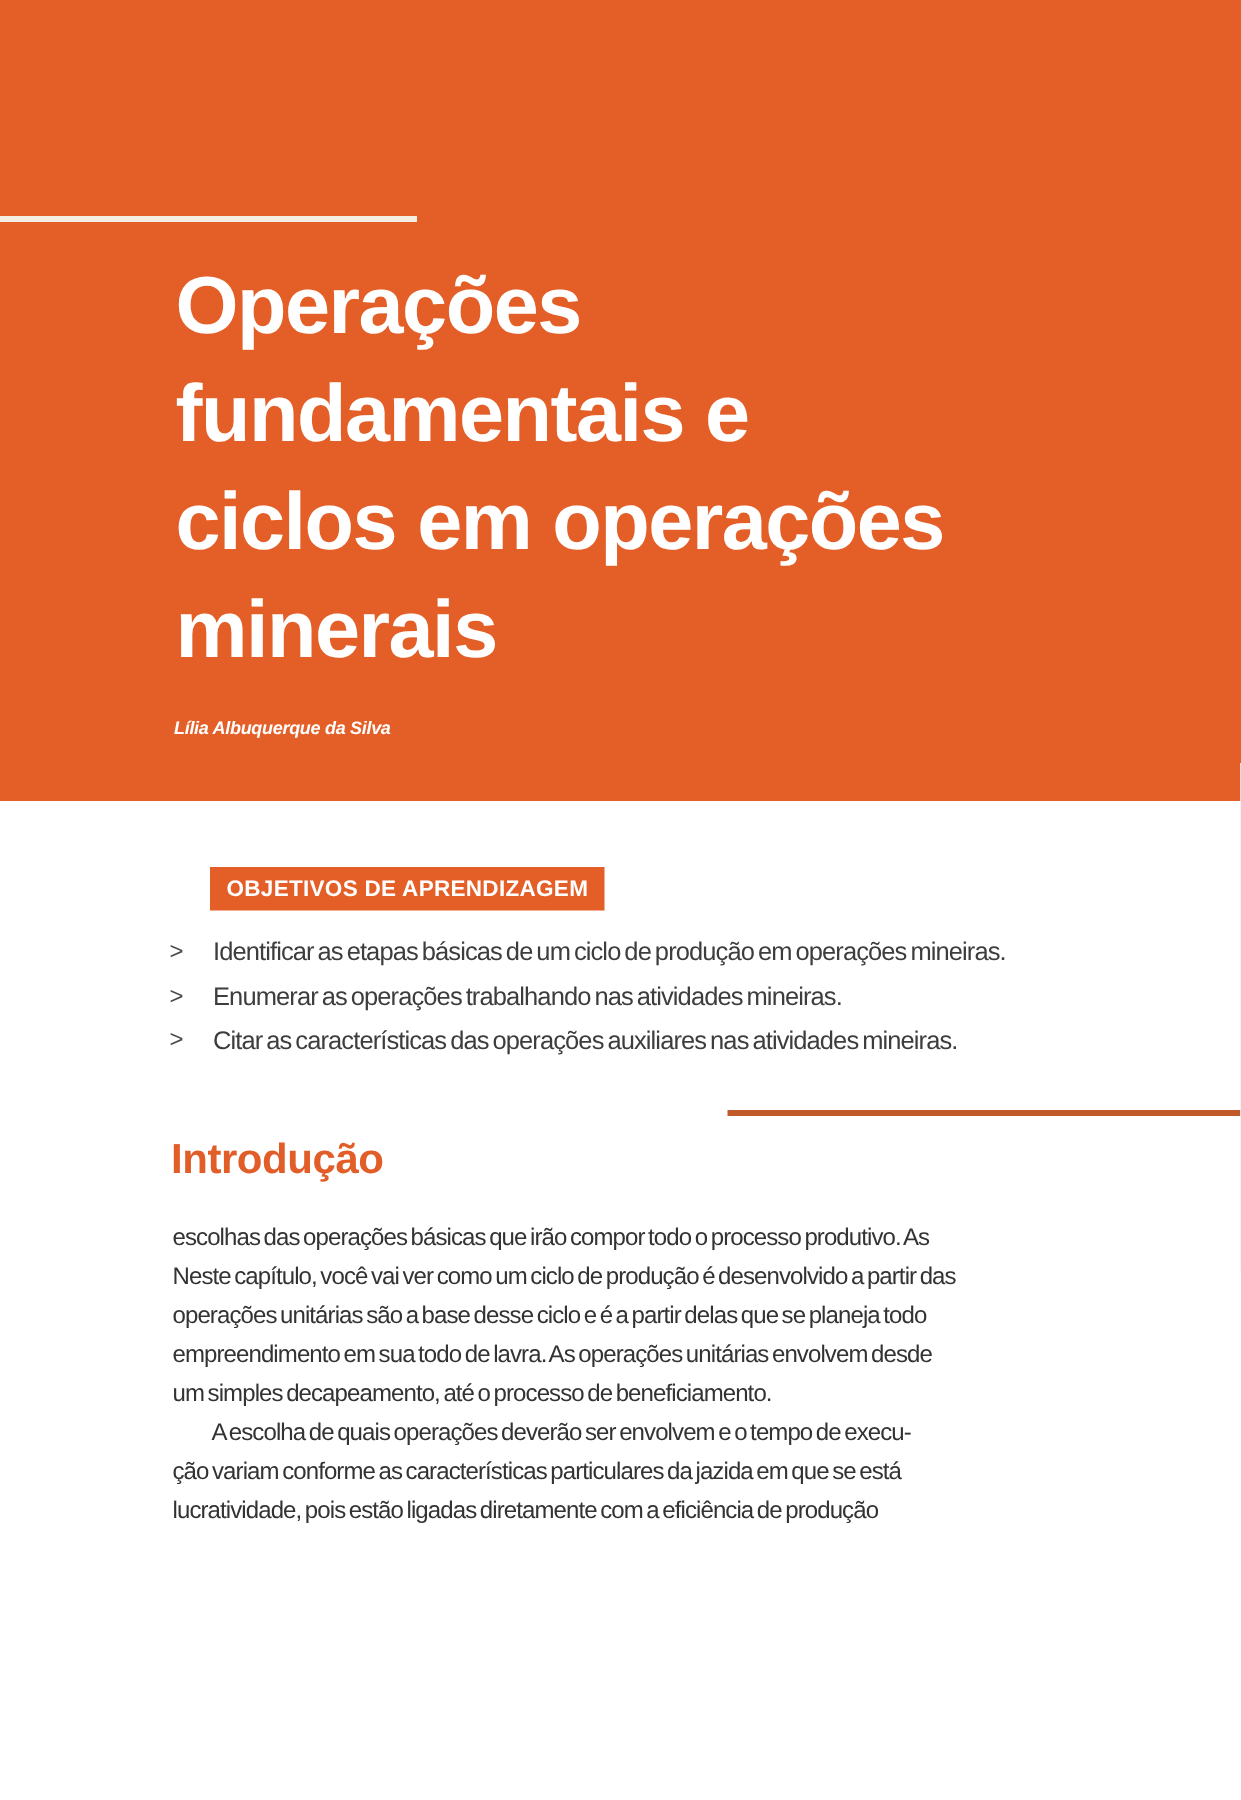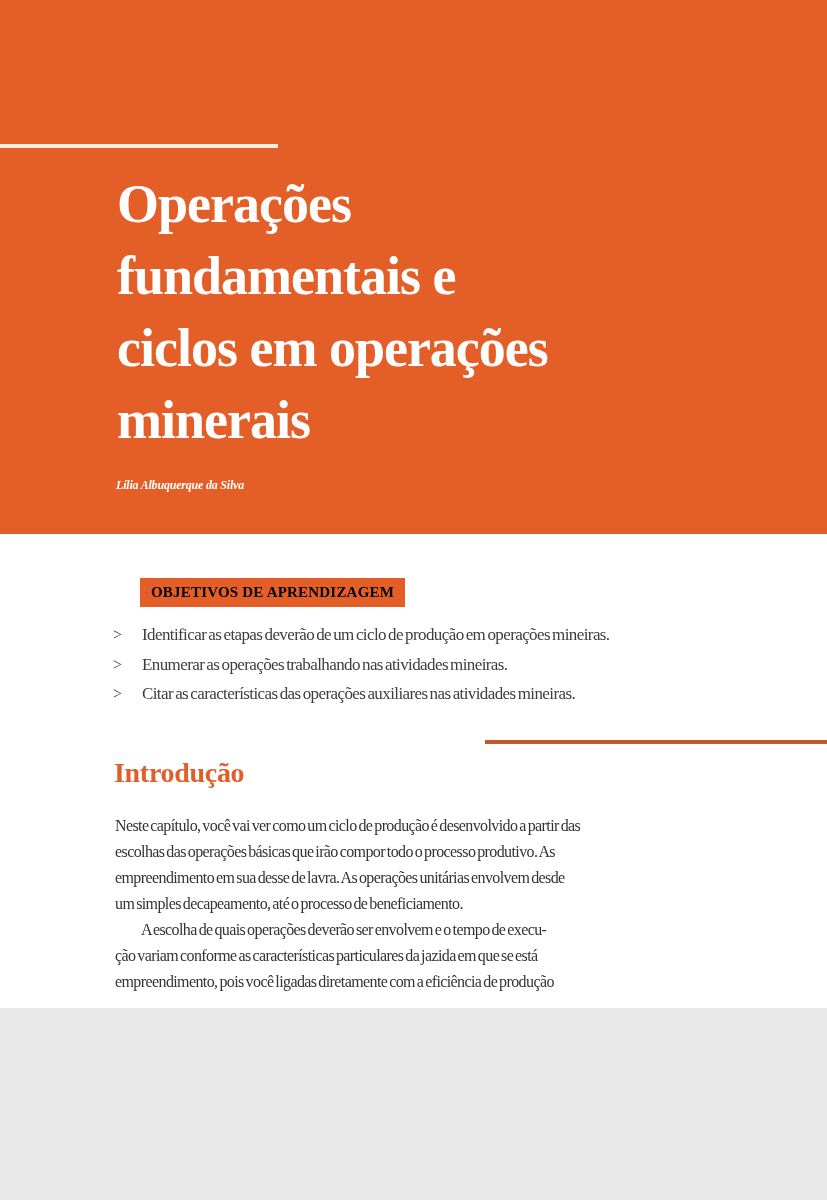--- a/index.html
+++ b/index.html
@@ -1,23 +1,23 @@
 <!DOCTYPE html>
 <html><head>
 <meta charset="utf-8">
 <style>
   html,body{margin:0;padding:0;background:#e9e9e9;}
   *{box-sizing:border-box;}
   .page{
     position:relative;
-    width:827px;height:1008px;
+    width:827px;height:1200px;
     margin:0 auto;
     background:#ffffff;
     overflow:hidden;
-    font-family:Liberation Serif, serif;
+    font-family:Liberation Sans, sans-serif;
   }
   
   .cover{
     position:absolute;left:0;top:0;
     width:827px;height:534px;
     background:#e45f28;
   }
   .cover-rule{
     position:absolute;left:0;top:144px;
     width:278px;height:4px;
@@ -37,21 +37,21 @@
     color:#ffffff;
     font-size:12px;line-height:26px;
     font-weight:700;font-style:italic;
     letter-spacing:-0.2px;
   }
   
   .badge{
     position:absolute;left:140px;top:578px;
     height:29px;
     background:#e45f28;
-    color:#000000;
+    color:#ffffff;
     font-size:15px;line-height:29px;
     font-weight:700;
     letter-spacing:0.2px;
     padding:0 11px;
     white-space:nowrap;
   }
   .objectives{
     position:absolute;left:113px;top:620px;
     width:640px;
   }
@@ -113,43 +113,44 @@
 ciclos em operações
 minerais</h1>
     <div class="cover-author">Lília Albuquerque da Silva</div>
   </div>
 
   <div class="badge">OBJETIVOS DE APRENDIZAGEM</div>
 
   <div class="objectives">
     <div class="objective-item">
       <span class="objective-marker">&gt;</span>
-      <span>Identificar as etapas deverão de um ciclo de produção em operações mineiras.</span>
+      <span>Identificar as etapas básicas de um ciclo de produção em operações mineiras.</span>
     </div>
     <div class="objective-item">
       <span class="objective-marker">&gt;</span>
       <span>Enumerar as operações trabalhando nas atividades mineiras.</span>
     </div>
     <div class="objective-item">
       <span class="objective-marker">&gt;</span>
       <span>Citar as características das operações auxiliares nas atividades mineiras.</span>
     </div>
   </div>
 
   <div class="section-rule"></div>
 
   <h2 class="intro-heading" style="margin:0;text-align:center;">Introdução</h2>
 
   <div class="intro-body">
     <div class="para">
+      <div class="body-line">escolhas das operações básicas que irão compor todo o processo produtivo. As</div>
       <div class="body-line">Neste capítulo, você vai ver como um ciclo de produção é desenvolvido a partir das</div>
-      <div class="body-line">escolhas das operações básicas que irão compor todo o processo produtivo. As</div>
-      <div class="body-line">empreendimento em sua desse de lavra. As operações unitárias envolvem desde</div>
+      <div class="body-line">operações unitárias são a base desse ciclo e é a partir delas que se planeja todo</div>
+      <div class="body-line">empreendimento em sua todo de lavra. As operações unitárias envolvem desde</div>
       <div class="body-line">um simples decapeamento, até o processo de beneficiamento.</div>
     </div>
     <div class="para indent-first">
       <div class="body-line">A escolha de quais operações deverão ser envolvem e o tempo de execu-</div>
       <div class="body-line">ção variam conforme as características particulares da jazida em que se está</div>
-      <div class="body-line">empreendimento, pois você ligadas diretamente com a eficiência de produção</div>
+      <div class="body-line">lucratividade, pois estão ligadas diretamente com a eficiência de produção</div>
     </div>
   </div>
 
 </div>
 
 </body></html>

